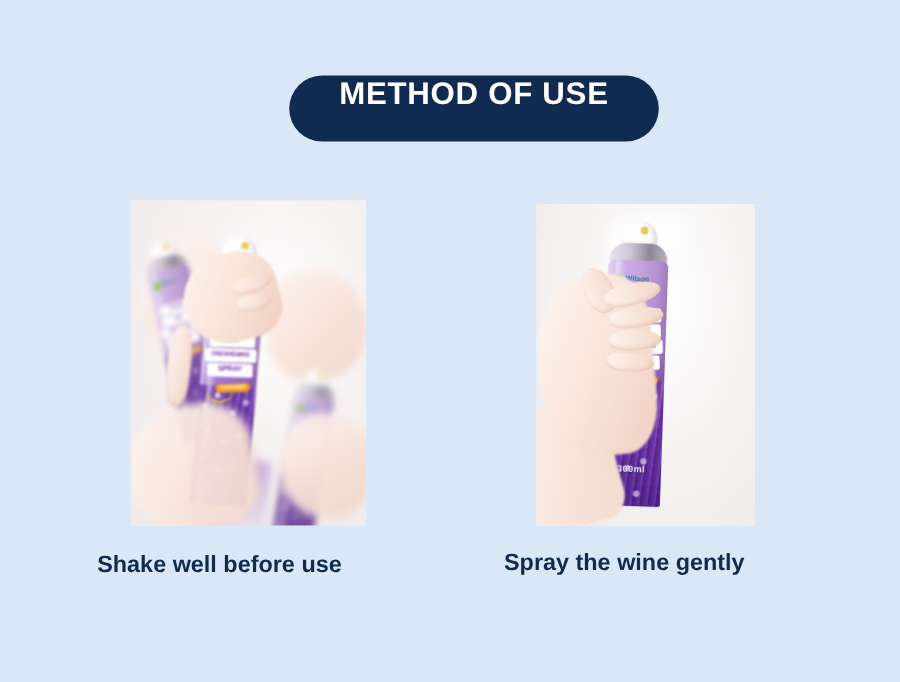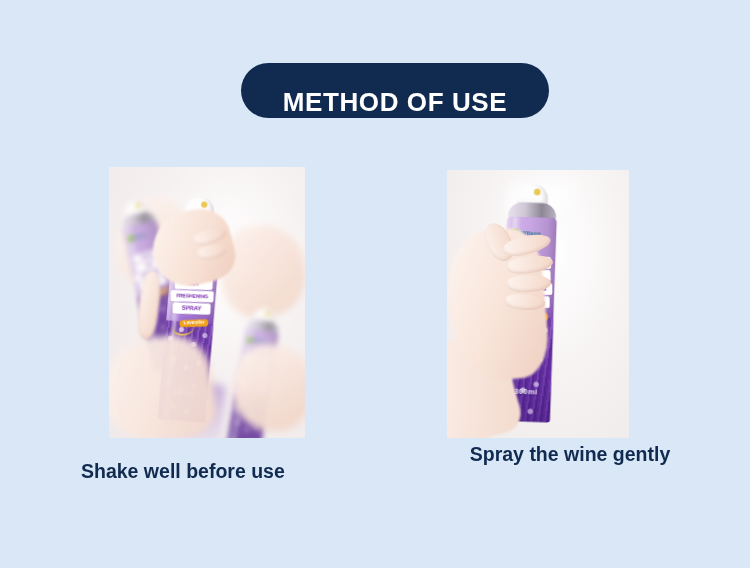--- a/index.html
+++ b/index.html
@@ -18,21 +18,21 @@
   
   #header-banner {
     position: absolute;
     left: 241px;
     top: 63px;
     width: 308px;
     height: 55px;
     background: #102a50;
     border-radius: 28px;
     display: flex;
-    align-items: flex-end;
+    align-items: flex-start;
     justify-content: center;
   }
   #header-title {
     color: #ffffff;
     font-size: 26px;
     font-weight: bold;
     letter-spacing: 0.6px;
     white-space: nowrap;
   }
 
@@ -51,21 +51,21 @@
   #photo-left  { width: 196px; height: 271px; margin-left: 28px; }
   #photo-right { width: 182px; height: 268px; margin-left: 27px; }
 
   .caption {
     color: #102a50;
     font-size: 19.5px;
     font-weight: bold;
     line-height: 33px;
   }
   #caption-left  { margin-top: 17px; margin-left: 0px; }
-  #caption-right { margin-top: 0; margin-left: 0px; text-align: center; }
+  #caption-right { margin-top: 15px; margin-left: 0px; }
 
   
   .can {
     position: absolute;
     width: 52px;
     height: 218px;
   }
   .can-nozzle {
     position: absolute;
     left: 12px;

